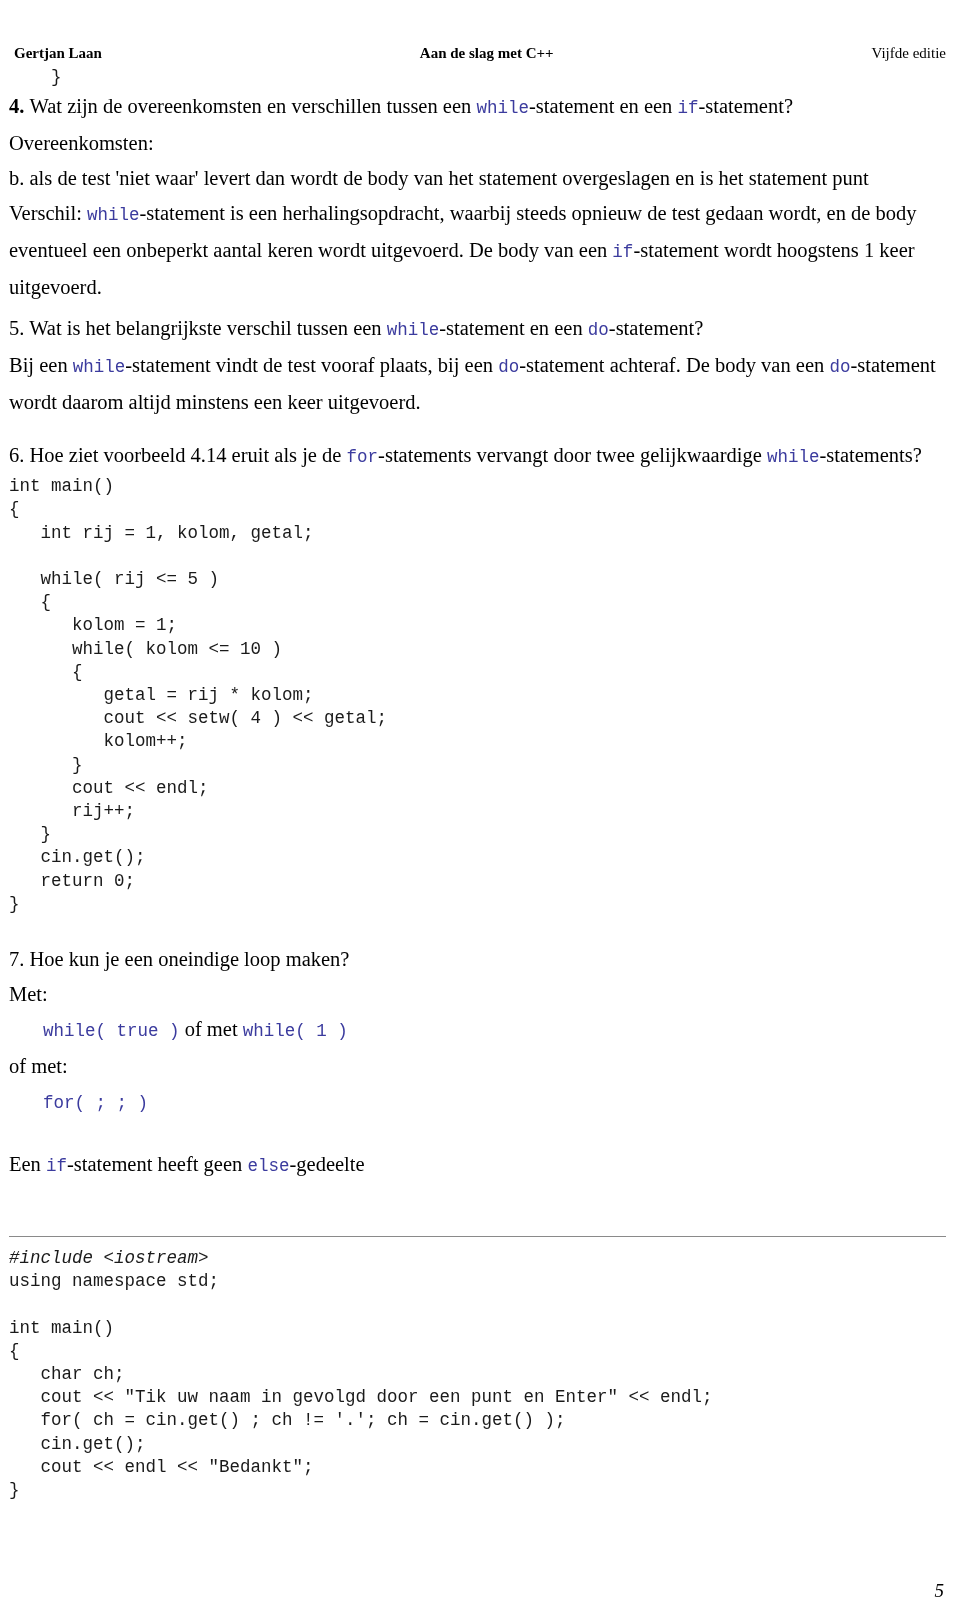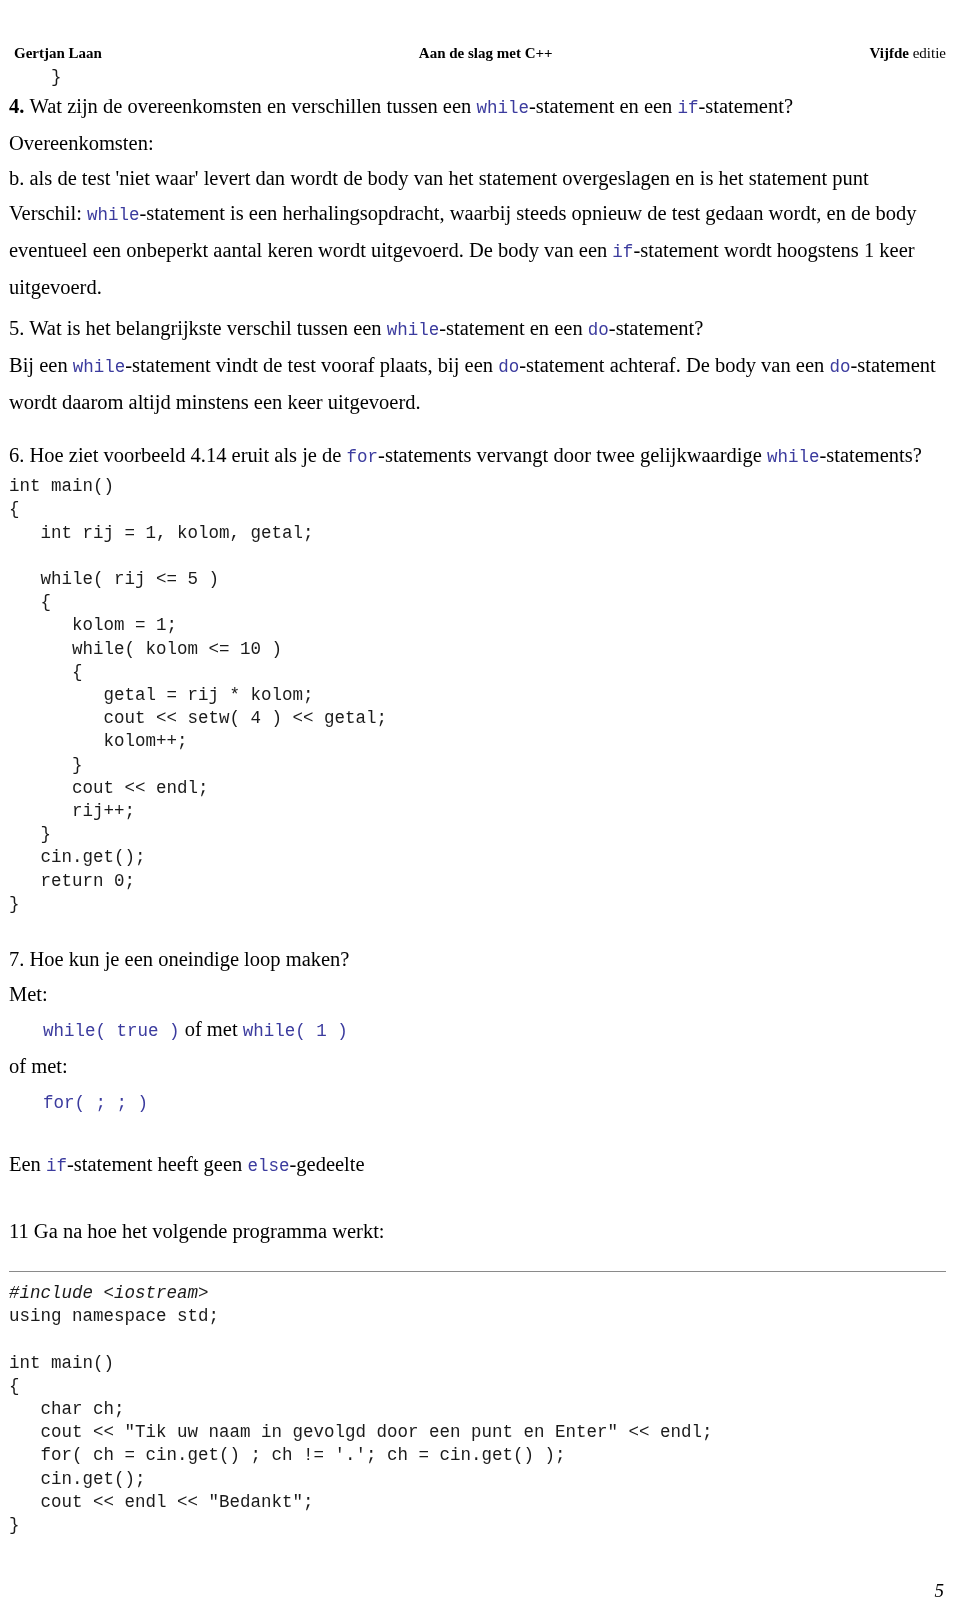--- a/index.html
+++ b/index.html
@@ -28,21 +28,21 @@
     display: flex;
     align-items: flex-start;
     justify-content: space-between;
     font-size: 15px;
     line-height: 26px;
     white-space: nowrap;
     margin-top: 38px;
   }
   .header .hl { font-weight: bold; }
   .header .hc { font-weight: bold; }
-  .header .hr .b { font-weight: bold; }
+  .header .hr .b { font-weight: normal; }
   .header .hr .n { font-weight: normal; }
 
   
   .body {
     position: absolute;
     top: 66px;
     left: 9px;
     right: 14px;
   }
   .para {
@@ -155,21 +155,20 @@
     <div class="para">of met:</div>
     <div class="para indent-1"><code class="kw">for( ; ; )</code></div>
 
     <div class="vspace-26"></div>
 
 
     <div class="para"><span>Een </span><code class="kw">if</code><span>-statement heeft geen </span><code class="kw">else</code><span>-gedeelte</span></div>
 
     <div class="vspace-30"></div>
 
-    <div class="para">11 Ga na hoe het volgende programma werkt:</div>
 
     <div class="vspace-22"></div>
     <hr class="rule">
     <div class="vspace-10"></div>
 
     <pre class="code"><span class="it">#include &lt;iostream&gt;</span></pre>
     <pre class="code">using namespace std;
 
 int main()
 {

